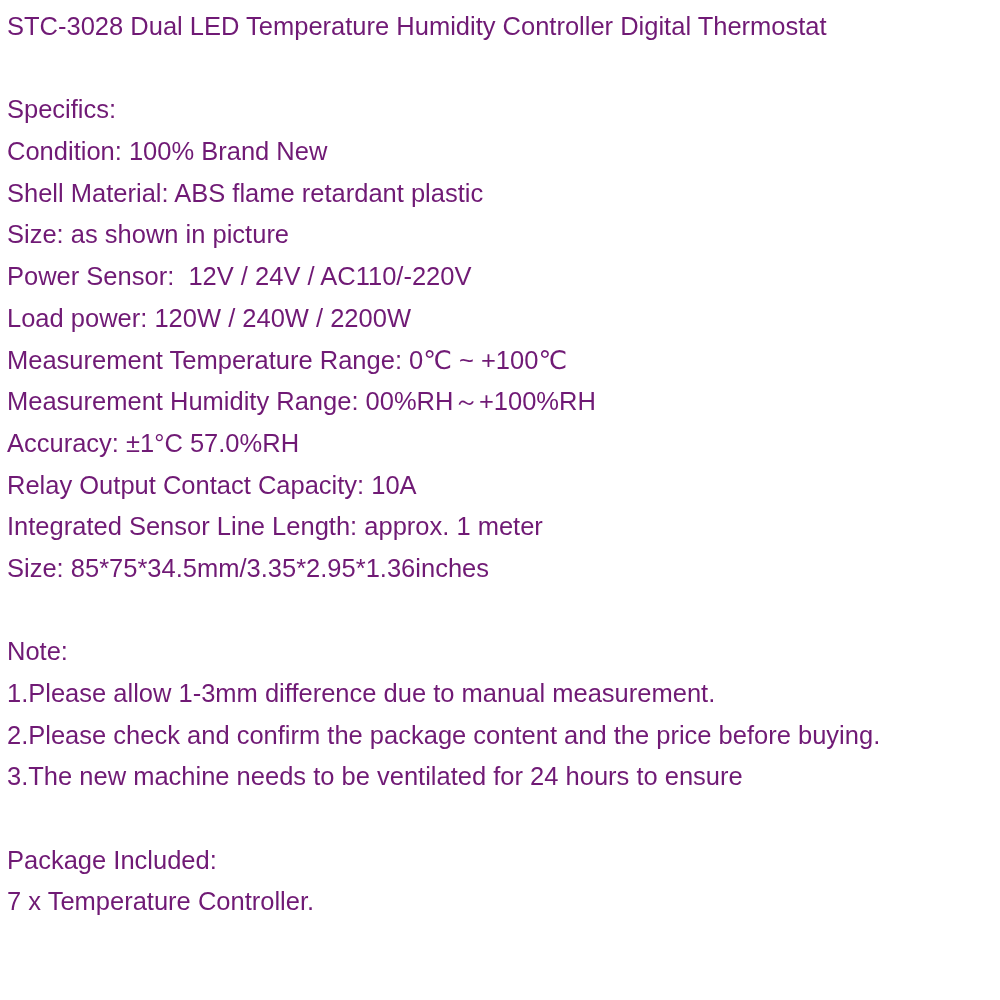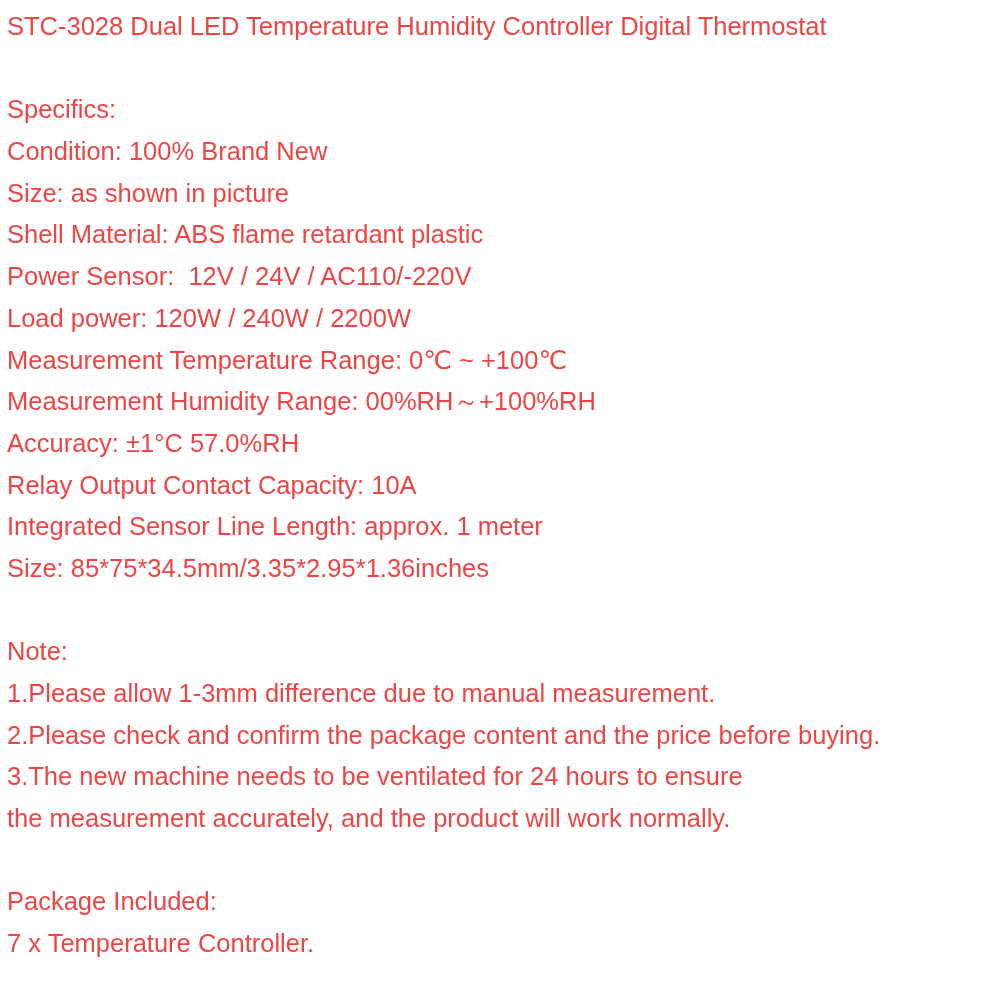--- a/index.html
+++ b/index.html
@@ -11,21 +11,21 @@
     position: relative;
     width: 1000px;
     height: 1000px;
     background: #ffffff;
     overflow: hidden;
     box-sizing: border-box;
     padding: 6px 4px 0 7px;
     font-family: "Liberation Sans", "DejaVu Sans", sans-serif;
     font-size: 25.5px;
     line-height: 41.7px;
-    color: #ef4444;
+    color: #701a75;
     letter-spacing: 0px;
   }
   .line {
     white-space: pre-wrap; 
     height: 41.7px;
   }
   .spacer {
     height: 41.7px;
   }
 </style>
@@ -33,37 +33,36 @@
 <body>
 
 <div class="page">
 
   <div class="line">STC-3028 Dual LED Temperature Humidity Controller Digital Thermostat</div>
 
   <div class="spacer"></div>
 
   <div class="line">Specifics:</div>
   <div class="line">Condition: 100% Brand New</div>
+  <div class="line">Shell Material: ABS flame retardant plastic</div>
   <div class="line">Size: as shown in picture</div>
-  <div class="line">Shell Material: ABS flame retardant plastic</div>
   <div class="line">Power Sensor:  12V / 24V / AC110/-220V</div>
   <div class="line">Load power: 120W / 240W / 2200W</div>
   <div class="line">Measurement Temperature Range: 0℃ ~ +100℃</div>
   <div class="line">Measurement Humidity Range: 00%RH～+100%RH</div>
   <div class="line">Accuracy: ±1°C 57.0%RH</div>
   <div class="line">Relay Output Contact Capacity: 10A</div>
   <div class="line">Integrated Sensor Line Length: approx. 1 meter</div>
   <div class="line">Size: 85*75*34.5mm/3.35*2.95*1.36inches</div>
 
   <div class="spacer"></div>
 
   <div class="line">Note:</div>
   <div class="line">1.Please allow 1-3mm difference due to manual measurement.</div>
   <div class="line">2.Please check and confirm the package content and the price before buying.</div>
   <div class="line">3.The new machine needs to be ventilated for 24 hours to ensure</div>
-  <div class="line">the measurement accurately, and the product will work normally.</div>
 
   <div class="spacer"></div>
 
   <div class="line">Package Included:</div>
   <div class="line">7 x Temperature Controller.</div>
 
 </div>
 
 </body></html>

